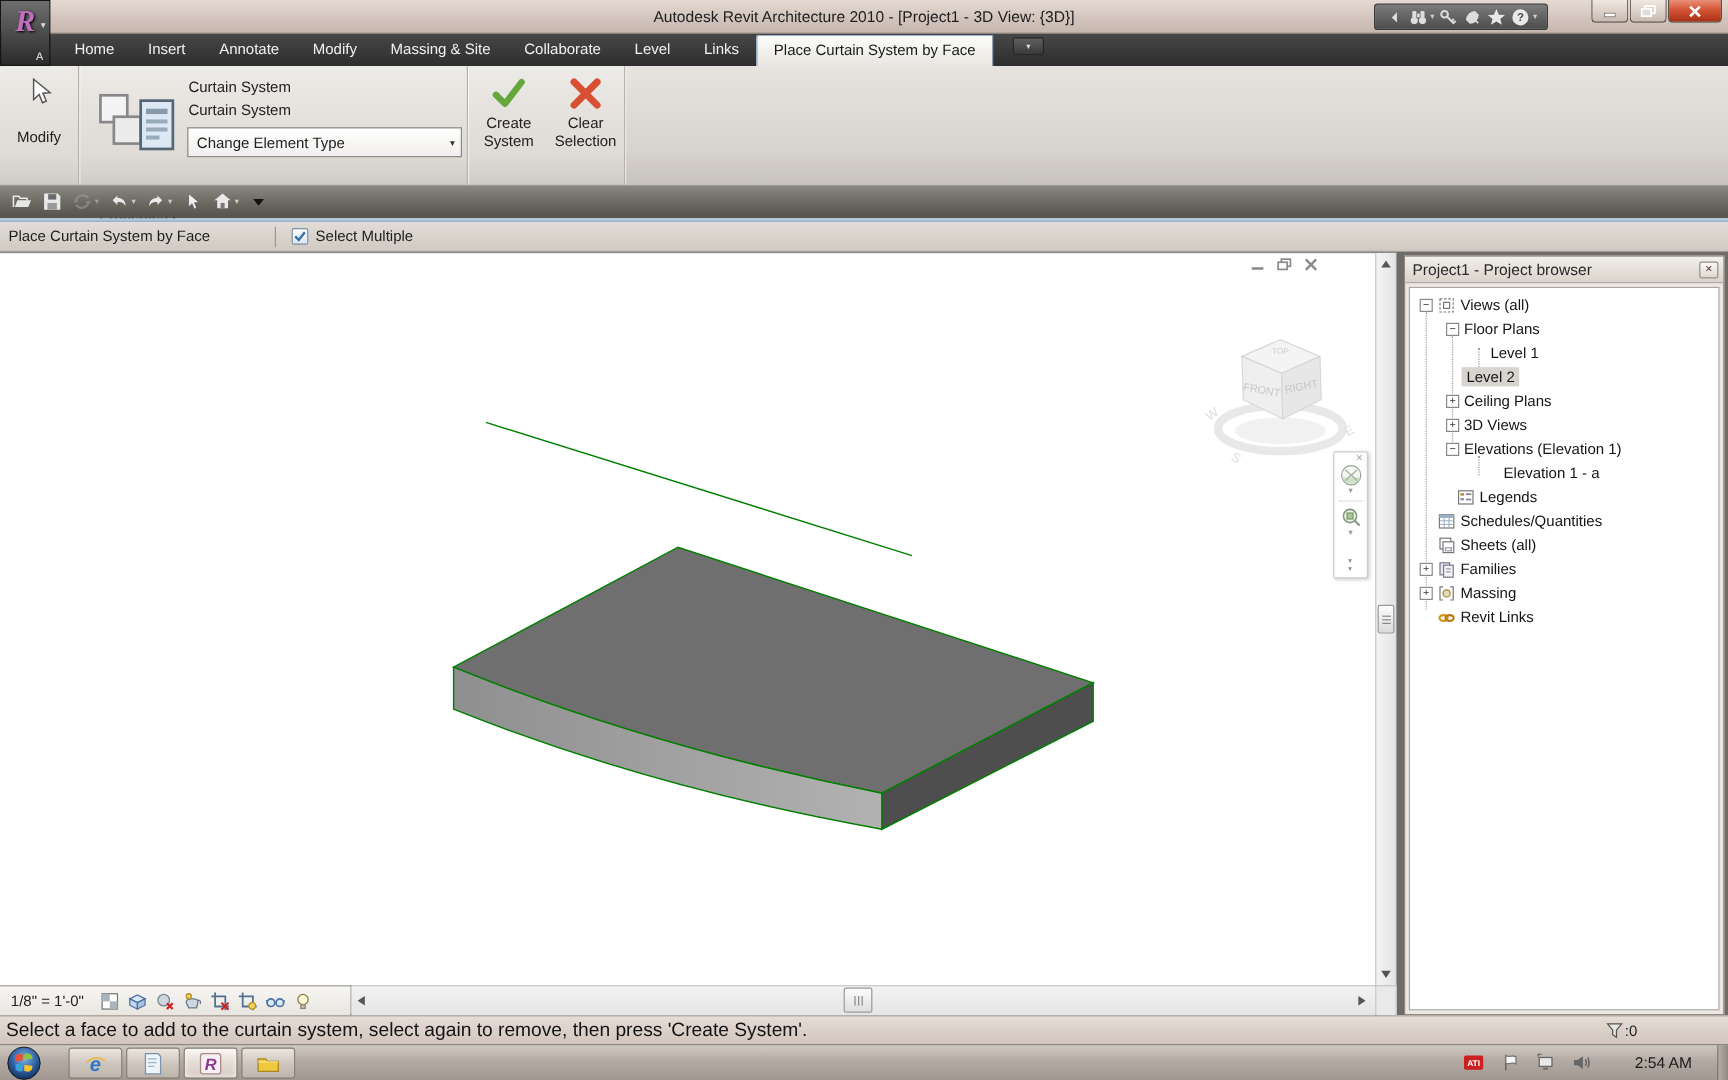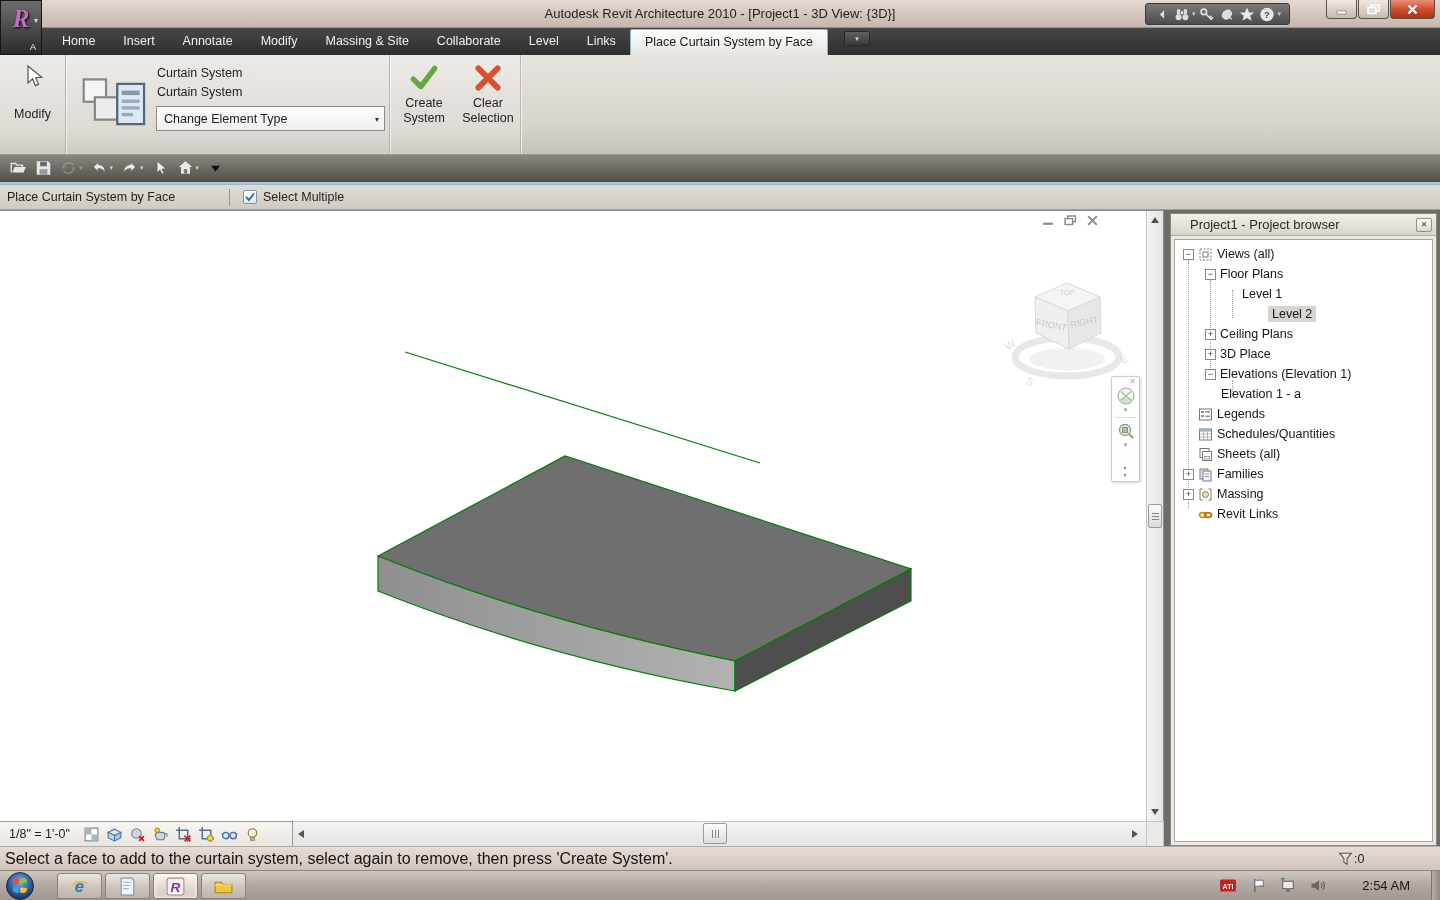--- a/index.html
+++ b/index.html
@@ -101,21 +101,21 @@
 .viewcube{position:absolute;left:995px;top:52px;width:150px;height:130px}
 .navbar{position:absolute;left:1111px;top:165px;width:29px;height:106px;background:#fefefe;border:1px solid #cdcdcd;border-radius:2px;box-shadow:1px 1px 3px rgba(0,0,0,.18);display:flex;flex-direction:column;align-items:center}
 .nb-x{align-self:flex-end;font-size:8px;color:#aaa;margin:1px 3px 0 0;line-height:8px}
 .navbar .glyph{width:20px;height:20px}
 .nb-caret{font-size:7px;color:#999;line-height:8px}
 .nb-div{width:21px;height:1px;background:#e0e0e0;margin:3px 0}
 .nb-chevrons{margin-top:auto;margin-bottom:2px;font-size:6px;color:#888;letter-spacing:1px;line-height:7px}
 
 
 .browser{position:absolute;left:1170px;top:213px;width:267px;height:633px;background:#ebe7e1;border:1px solid #8d8881}
-.browser-title{height:22px;background:linear-gradient(#f3efe9,#d9d3cb);border-bottom:1px solid #b1aba3;line-height:21px;padding-left:19px;font-size:13px;color:#2a2a2a}
+.browser-title{height:22px;background:linear-gradient(#f3efe9,#d9d3cb);border-bottom:1px solid #b1aba3;line-height:21px;padding-left:6px;font-size:13px;color:#2a2a2a}
 .browser-close{position:absolute;right:4px;top:4px;width:16px;height:14px;background:linear-gradient(#fbf9f7,#ddd7cf);border:1px solid #968f86;border-radius:2px;font-size:8px;line-height:12px;text-align:center;color:#5a3a3a}
 .tree{position:absolute;left:3px;top:25px;right:3px;bottom:3px;background:#fff;border:1px solid #aaa59d;overflow:hidden;padding-top:4px}
 .guide{position:absolute;width:0;border-left:1px dotted #9a9a9a}
 .trow{position:relative;height:20px;display:flex;align-items:center;z-index:1}
 .texp{width:11px;height:11px;border:1px solid #898989;background:#fff;font-size:9px;line-height:9px;text-align:center;margin-right:4px;flex:none;color:#333}
 .tspacer{width:11px;margin-right:4px;flex:none}
 .ticon{width:15px;height:15px;margin-right:4px;flex:none}
 .ticon svg{width:100%;height:100%}
 .tlabel{white-space:nowrap;font-size:12.5px;color:#151515}
 .tlabel.selected{background:#d7d3ce;padding:1px 4px}
@@ -555,41 +555,41 @@
           <span class="tlabel">Views (all)</span>
         </div>
         <div class="trow" style="padding-left: 30px;">
           <span class="texp">−</span>
           <span class="tlabel">Floor Plans</span>
         </div>
         <div class="trow" style="padding-left: 52px;">
           <span class="tspacer"></span>
           <span class="tlabel">Level 1</span>
         </div>
-        <div class="trow" style="padding-left: 78px;">
+        <div class="trow" style="padding-left: 28px;">
           <span class="tspacer"></span>
           <span class="tlabel selected">Level 2</span>
         </div>
         <div class="trow" style="padding-left: 30px;">
           <span class="texp">+</span>
           <span class="tlabel">Ceiling Plans</span>
         </div>
         <div class="trow" style="padding-left: 30px;">
           <span class="texp">+</span>
-          <span class="tlabel">3D Place</span>
+          <span class="tlabel">3D Views</span>
         </div>
         <div class="trow" style="padding-left: 30px;">
           <span class="texp">−</span>
           <span class="tlabel">Elevations (Elevation 1)</span>
         </div>
-        <div class="trow" style="padding-left: 31px; text-align: center;">
+        <div class="trow" style="padding-left: 63px; text-align: center;">
           <span class="tspacer"></span>
           <span class="tlabel">Elevation 1 - a</span>
         </div>
-        <div class="trow" style="padding-left: 8px;">
+        <div class="trow" style="padding-left: 24px;">
           <span class="tspacer"></span>
           <span class="ticon"><svg viewBox="0 0 15 15">
               <rect x="1.5" y="2" width="12" height="11" fill="#ffffff" stroke="#777777"></rect>
               <rect x="3" y="4" width="3" height="2" fill="#b08830"></rect>
               <rect x="7.5" y="4" width="4.5" height="1.5" fill="#888899"></rect>
               <rect x="3" y="8" width="3" height="2" fill="#8a9ab0"></rect>
               <rect x="7.5" y="8.5" width="4.5" height="1.5" fill="#888899"></rect>
             </svg></span>
           <span class="tlabel">Legends</span>
         </div>

